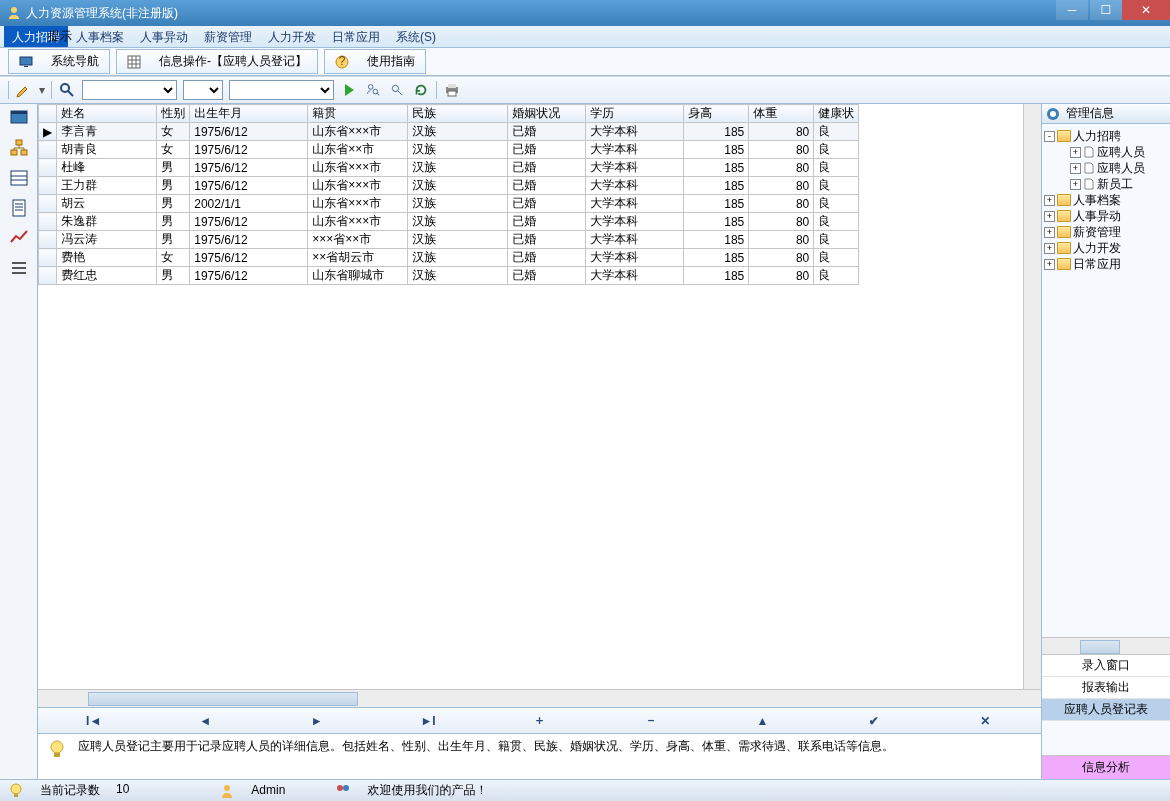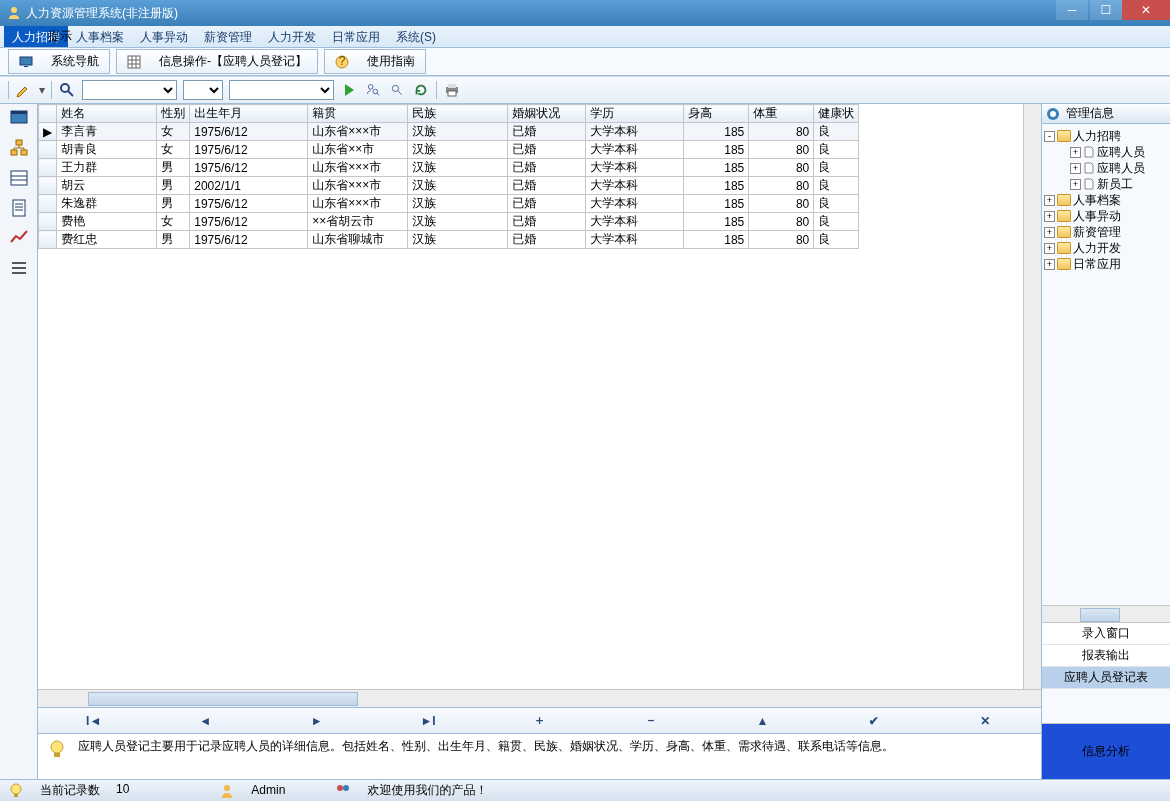--- a/index.html
+++ b/index.html
@@ -43,21 +43,21 @@
 .tree { flex: 1; padding: 4px 2px; overflow: hidden; font-size: 11px; }
 .tree-row { display: flex; align-items: center; gap: 2px; height: 16px; white-space: nowrap; overflow: hidden; }
 .tree-toggle { width: 11px; height: 11px; border: 1px solid #888; font-size: 9px; line-height: 9px; text-align: center; background: #fff; }
 .tfolder { width: 14px; height: 12px; background: linear-gradient(#ffe9a3,#f3c55a); border: 1px solid #c89a2a; border-radius: 1px; }
 .tfile { width: 12px; height: 12px; }
 .rp-scroll { height: 18px; border-top: 1px solid #c5c5c5; border-bottom: 1px solid #c5c5c5; background: #ededed; position: relative; }
 .rp-scroll .thumb { position: absolute; left: 38px; top: 2px; width: 40px; height: 14px; background: linear-gradient(#dbe7f3,#c2d5e8); border: 1px solid #9fbcd8; }
 .rp-list .itm { padding: 2px 6px; border-bottom: 1px solid #e4e4e4; background: #fff; text-align: center; }
 .rp-list .itm.sel { background: #b9d0ea; }
 .rp-gap { flex: 0 0 34px; }
-.rp-footer { border-top: 1px solid #c5c5c5; padding: 19px 0; text-align: center; background: #1d4ed8; }
+.rp-footer { border-top: 1px solid #c5c5c5; padding: 3px 0; text-align: center; background: #f0abfc; }
 .statusbar { height: 22px; background: linear-gradient(#eef4fb,#d7e2ef); border-top: 1px solid #9fbcd8; display: flex; align-items: center; gap: 10px; padding: 0 8px; }
 .statusbar .chunk { display: flex; align-items: flex-start; gap: 16px; }
 .sicon { width: 16px; height: 16px; }
 .vscroll { width: 18px; background: #ededed; border-left: 1px solid #c5c5c5; }
 svg { display: block; }
 </style>
 </head>
 <body>
 
 <div class="titlebar">
@@ -261,20 +261,33 @@
                 <td>山东省××市</td>
                 <td>汉族</td>
                 <td>已婚</td>
                 <td>大学本科</td>
                 <td class="rnum">185</td>
                 <td class="rnum">80</td>
                 <td>良</td>
   </tr>
               <tr>
     <td class="rowptr"></td>
+    <td>杜峰</td>
+                <td>男</td>
+                <td>1975/6/12</td>
+                <td>山东省×××市</td>
+                <td>汉族</td>
+                <td>已婚</td>
+                <td>大学本科</td>
+                <td class="rnum">185</td>
+                <td class="rnum">80</td>
+                <td>良</td>
+  </tr>
+              <tr>
+    <td class="rowptr"></td>
     <td>王力群</td>
                 <td>男</td>
                 <td>1975/6/12</td>
                 <td>山东省×××市</td>
                 <td>汉族</td>
                 <td>已婚</td>
                 <td>大学本科</td>
                 <td class="rnum">185</td>
                 <td class="rnum">80</td>
                 <td>良</td>
@@ -291,20 +304,33 @@
                 <td class="rnum">185</td>
                 <td class="rnum">80</td>
                 <td>良</td>
   </tr>
               <tr>
     <td class="rowptr"></td>
     <td>朱逸群</td>
                 <td>男</td>
                 <td>1975/6/12</td>
                 <td>山东省×××市</td>
+                <td>汉族</td>
+                <td>已婚</td>
+                <td>大学本科</td>
+                <td class="rnum">185</td>
+                <td class="rnum">80</td>
+                <td>良</td>
+  </tr>
+              <tr>
+    <td class="rowptr"></td>
+    <td>冯云涛</td>
+                <td>男</td>
+                <td>1975/6/12</td>
+                <td>×××省××市</td>
                 <td>汉族</td>
                 <td>已婚</td>
                 <td>大学本科</td>
                 <td class="rnum">185</td>
                 <td class="rnum">80</td>
                 <td>良</td>
   </tr>
               <tr>
     <td class="rowptr"></td>
     <td>费艳</td>

